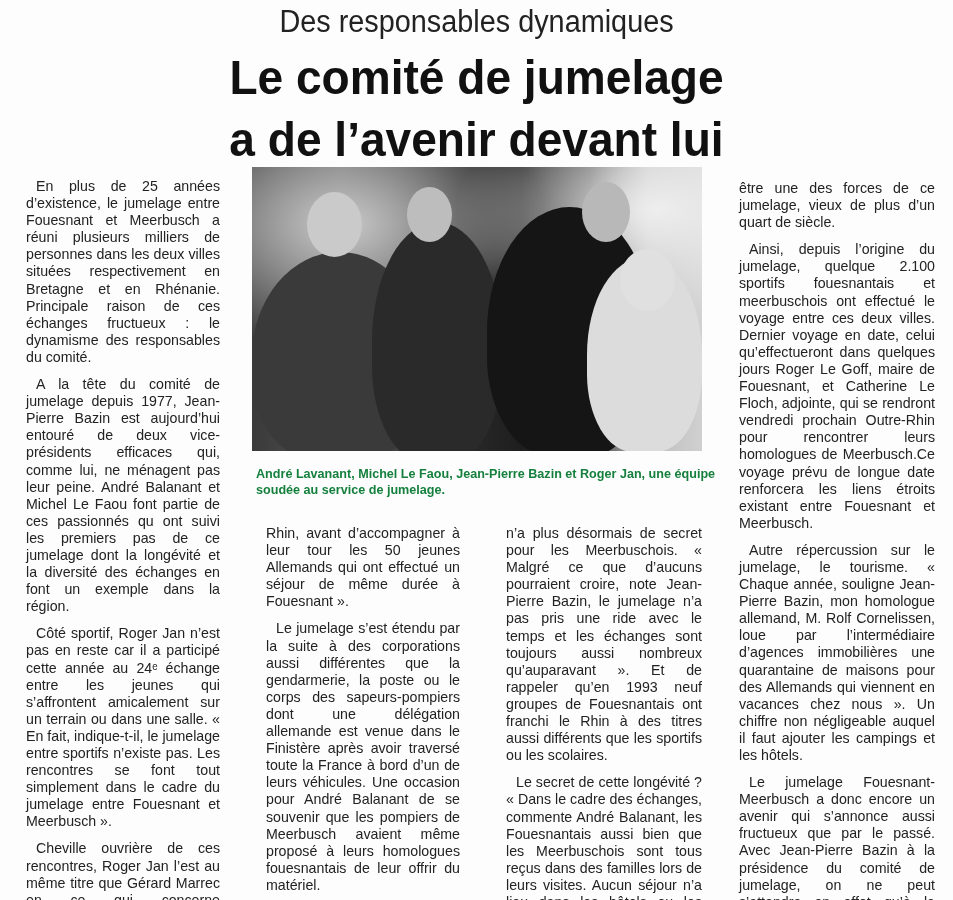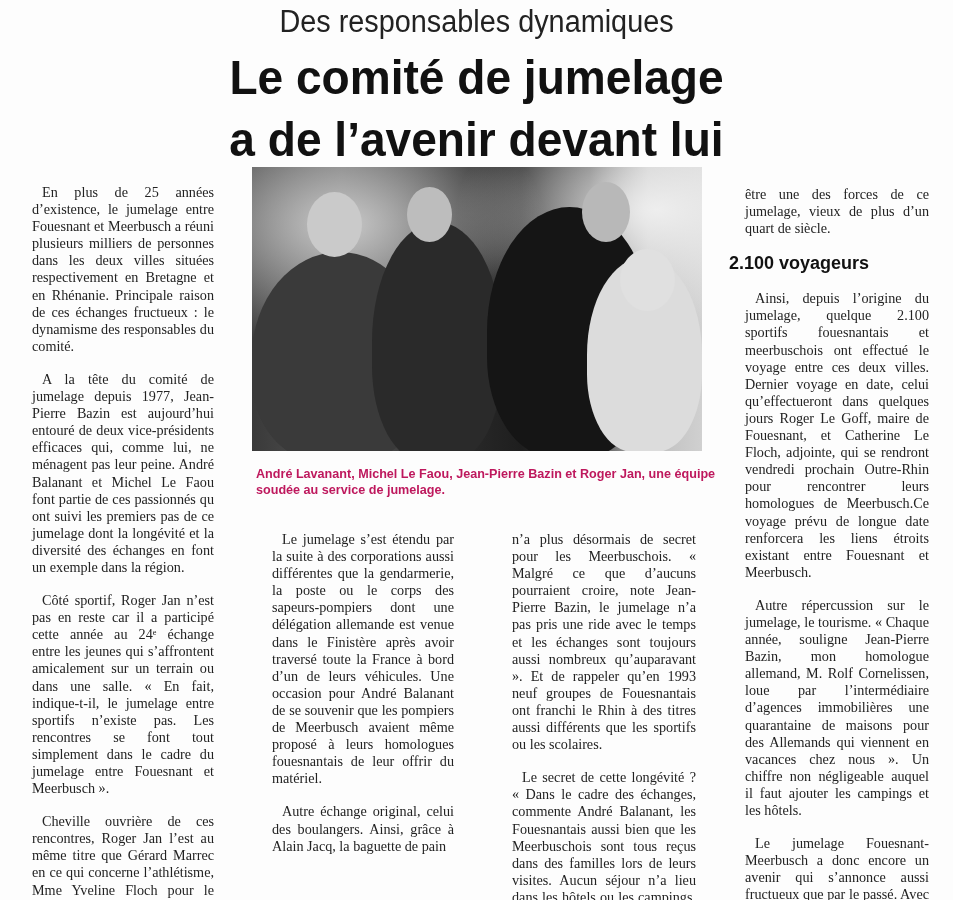--- a/index.html
+++ b/index.html
@@ -16,42 +16,42 @@
     position:absolute; left:0; width:953px; text-align:center;
     font-family:"Liberation Sans", sans-serif; font-weight:bold; color:#111;
     font-size:48px; line-height:56px; transform:scaleX(0.96);
   }
   .h1 { top:50px; }
   .h2 { top:112px; }
   .col {
     position:absolute; font-size:14.2px; line-height:17.1px; text-align:justify;
     color:#222;
   }
-  .col p { margin:16px; text-indent:10px;font-family:Liberation Serif, serif; }
+  .col p { margin:10px; text-indent:10px; }
   .col h3 {
     margin:6px 0 4px 0; font-size:18px; line-height:21px; font-weight:bold; color:#111;
     text-indent:0;
   }
   #c1 { left:16px; top:168px; width:214px; }
   #c2 { left:256px; top:515px; width:214px; }
   #c3 { left:496px; top:515px; width:216px; }
   #c4 { left:729px; top:170px; width:216px; }
   .photo {
     position:absolute; left:252px; top:167px; width:450px; height:284px;
     background:linear-gradient(90deg,#3a3a3a 0%,#555 20%,#2b2b2b 45%,#1e1e1e 60%,#444 75%,#bdbdbd 88%,#d0d0d0 100%);
     overflow:hidden;
   }
   .photo .bg { position:absolute; left:0; top:0; width:100%; height:100%;
     background:radial-gradient(ellipse at 20% 20%, #c9c9c9 0%, transparent 40%),
                radial-gradient(ellipse at 90% 15%, #eee 0%, transparent 35%); }
   .person { position:absolute; border-radius:50% 50% 40% 40%; }
   .head { position:absolute; border-radius:50%; background:#cfcfcf; }
   .caption {
     position:absolute; left:256px; top:466px; width:470px;
-    font-size:12.6px; line-height:16px; font-weight:bold; color:#be185d;
+    font-size:12.6px; line-height:16px; font-weight:bold; color:#15803d;
   }
 </style>
 </head>
 <body>
 
 <div class="kicker">Des responsables dynamiques</div>
 <div class="headline h1">Le comité de jumelage</div>
 <div class="headline h2">a de l’avenir devant lui</div>
 
 <div id="c1" class="col">
@@ -69,28 +69,28 @@
   <div class="head" style="left:155px;top:20px;width:45px;height:55px;background:#bdbdbd;"></div>
   <div class="person" style="left:235px;top:40px;width:165px;height:250px;background:#151515;"></div>
   <div class="head" style="left:330px;top:15px;width:48px;height:60px;background:#b8b8b8;"></div>
   <div class="person" style="left:335px;top:90px;width:115px;height:195px;background:#dcdcdc;"></div>
   <div class="head" style="left:368px;top:82px;width:55px;height:62px;background:#e0e0e0;"></div>
 </div>
 
 <div class="caption">André Lavanant, Michel Le Faou, Jean-Pierre Bazin et Roger Jan, une équipe soudée au service de jumelage.</div>
 
 <div id="c2" class="col">
+  <p style="text-indent:0">Rhin, avant d’accompagner à leur tour les 50 jeunes Allemands qui ont effectué un séjour de même durée à Fouesnant ».</p>
   <p>Le jumelage s’est étendu par la suite à des corporations aussi différentes que la gendarmerie, la poste ou le corps des sapeurs-pompiers dont une délégation allemande est venue dans le Finistère après avoir traversé toute la France à bord d’un de leurs véhicules. Une occasion pour André Balanant de se souvenir que les pompiers de Meerbusch avaient même proposé à leurs homologues fouesnantais de leur offrir du matériel.</p>
   <p>Autre échange original, celui des boulangers. Ainsi, grâce à Alain Jacq, la baguette de pain</p>
 </div>
 
 <div id="c3" class="col">
   <p style="text-indent:0">n’a plus désormais de secret pour les Meerbuschois. « Malgré ce que d’aucuns pourraient croire, note Jean-Pierre Bazin, le jumelage n’a pas pris une ride avec le temps et les échanges sont toujours aussi nombreux qu’auparavant ». Et de rappeler qu’en 1993 neuf groupes de Fouesnantais ont franchi le Rhin à des titres aussi différents que les sportifs ou les scolaires.</p>
   <p>Le secret de cette longévité ? « Dans le cadre des échanges, commente André Balanant, les Fouesnantais aussi bien que les Meerbuschois sont tous reçus dans des familles lors de leurs visites. Aucun séjour n’a lieu dans les hôtels ou les campings, ceci afin que chacun soit le mieux intégré dans la ville jumelle ». Par ailleurs, le fait que Fouesnant ne soit associé dans expérience qu’avec une seule ville semble</p>
 </div>
 
 <div id="c4" class="col">
   <p style="text-indent:0">être une des forces de ce jumelage, vieux de plus d’un quart de siècle.</p>
-  <h3>2.100 voyageurs</h3>
   <p>Ainsi, depuis l’origine du jumelage, quelque 2.100 sportifs fouesnantais et meerbuschois ont effectué le voyage entre ces deux villes. Dernier voyage en date, celui qu’effectueront dans quelques jours Roger Le Goff, maire de Fouesnant, et Catherine Le Floch, adjointe, qui se rendront vendredi prochain Outre-Rhin pour rencontrer leurs homologues de Meerbusch.Ce voyage prévu de longue date renforcera les liens étroits existant entre Fouesnant et Meerbusch.</p>
   <p>Autre répercussion sur le jumelage, le tourisme. « Chaque année, souligne Jean-Pierre Bazin, mon homologue allemand, M. Rolf Cornelissen, loue par l’intermédiaire d’agences immobilières une quarantaine de maisons pour des Allemands qui viennent en vacances chez nous ». Un chiffre non négligeable auquel il faut ajouter les campings et les hôtels.</p>
   <p>Le jumelage Fouesnant-Meerbusch a donc encore un avenir qui s’annonce aussi fructueux que par le passé. Avec Jean-Pierre Bazin à la présidence du comité de jumelage, on ne peut s’attendre en effet qu’à la passion et à la poursuite de ces échanges dans de nombreux domaines.</p>
 </div>
 
 </body></html>

